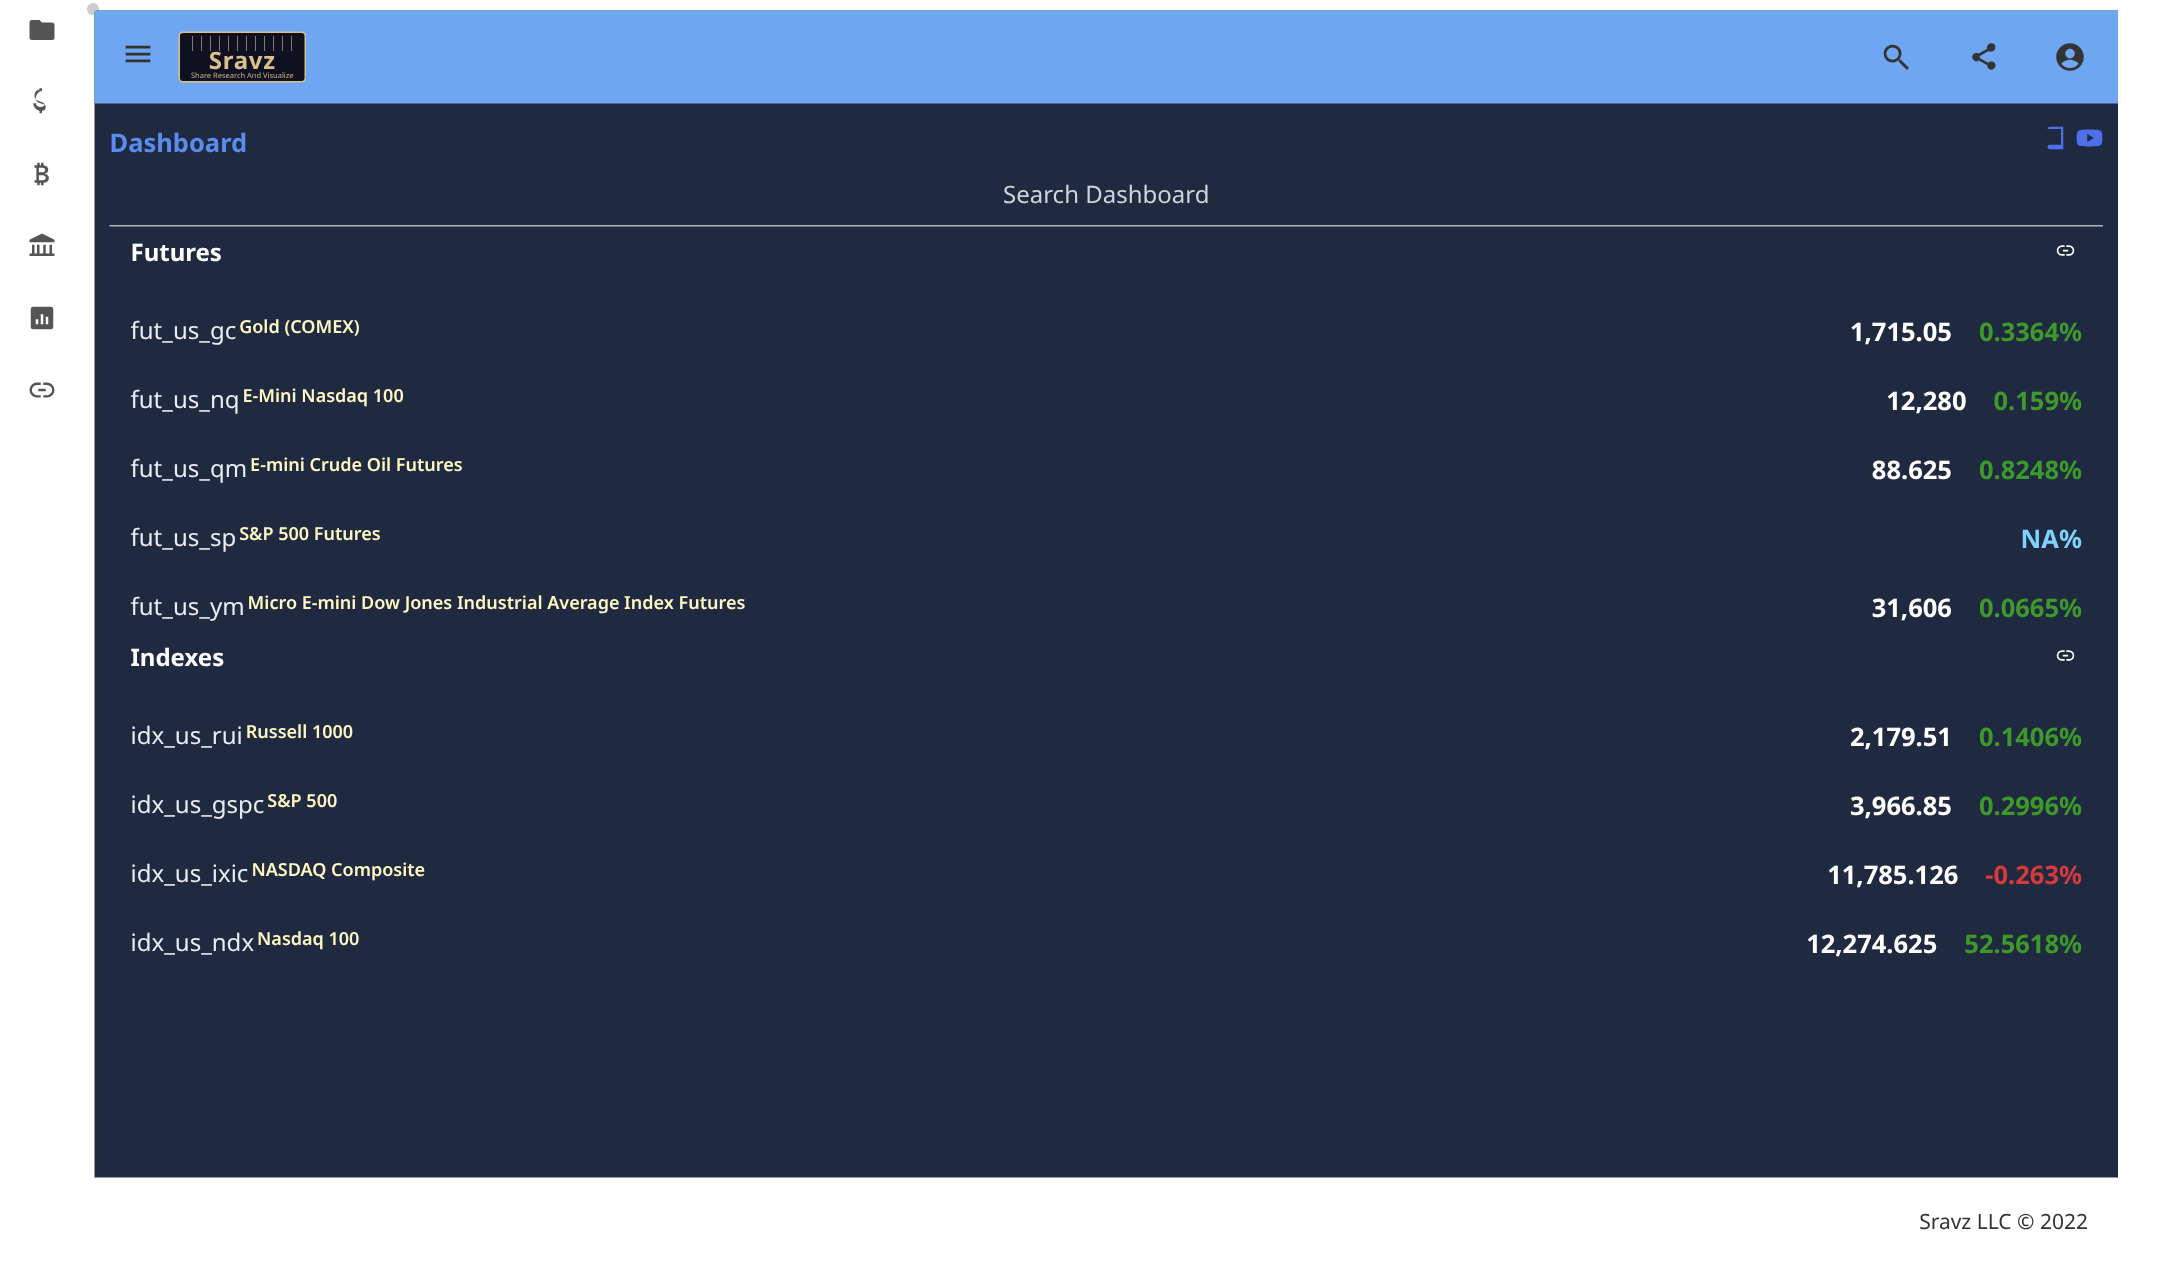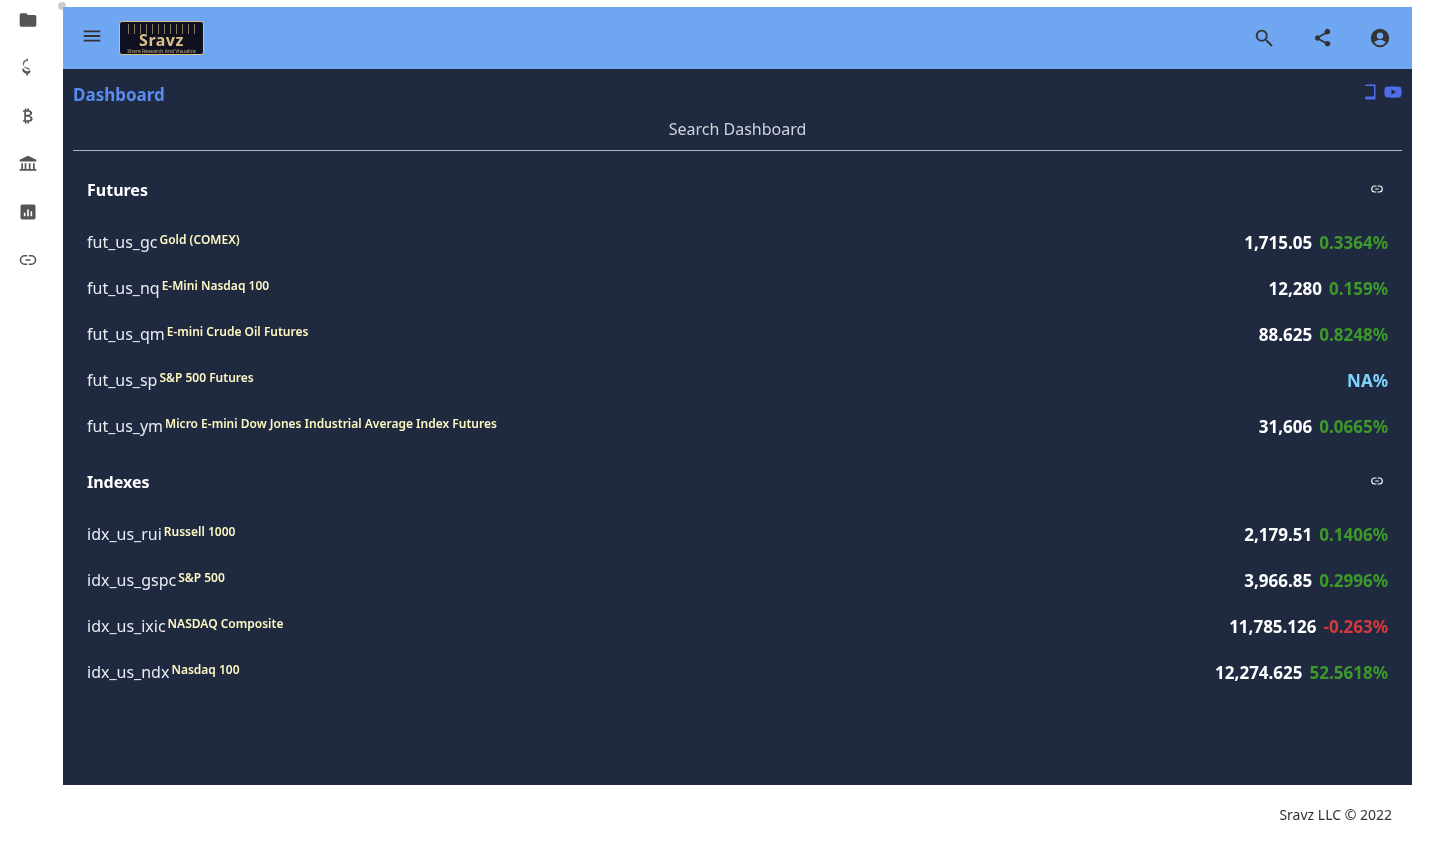--- a/index.html
+++ b/index.html
@@ -19,30 +19,30 @@
 .topbar .spacer{flex:1}
 .topbar .ti{width:28px;height:28px;display:flex;align-items:center;justify-content:center;margin-left:18px;cursor:pointer}
 .topbar .ti svg{width:22px;height:22px;fill:#333}
 .main{padding:0 10px;height:716px;overflow:hidden}
 .title-row{display:flex;align-items:center;justify-content:space-between;padding:14px 0 8px 0}
 .page-title{color:#5a8cf0;font-size:17px;font-weight:700}
 .title-icons{display:flex;gap:4px}
 .title-icons svg{width:18px;height:18px;fill:#4f6fea}
 .search-row{text-align:center;color:#cfd3dc;font-size:16px;padding:4px 0 6px 0;position:relative}
 .search-row::after{content:"";display:block;height:1px;background:#aeb4bf;margin-top:10px}
-.section{margin-top:22px}
+.section{}
 .section-head{display:flex;align-items:center;justify-content:space-between;padding:0 14px 18px 14px}
 .section-head .stitle{font-weight:700;font-size:16px;color:#fff}
 .section-head svg{width:22px;height:14px;fill:#fff}
 .rows{display:flex;flex-direction:column}
 .row{display:flex;align-items:center;padding:4px 14px 4px 14px;min-height:46px}
 .row .left{flex:1;display:flex;flex-direction:row;gap:2px}
 .row .sym{font-size:16px;color:#e9ecf2}
 .row .desc{font-size:12px;color:#fef9c3;font-weight:600}
-.row .right{display:flex;align-items:baseline;gap:7px}
+.row .right{display:flex;align-items:baseline;gap:18px}
 .row .price{font-size:17px;font-weight:700;color:#fff}
 .row .pct{font-size:17px;font-weight:700}
 .pct.pos{color:#3d9a2a}
 .pct.neg{color:#d63a3a}
 .pct.na{color:#7dd3fc}
 .footer{position:absolute;right:48px;bottom:28px;color:#333;font-size:14px}
 .corner-dot{position:absolute;left:58px;top:2px;width:8px;height:8px;border-radius:50%;background:#ccc}
 </style>
 </head>
 <body>

